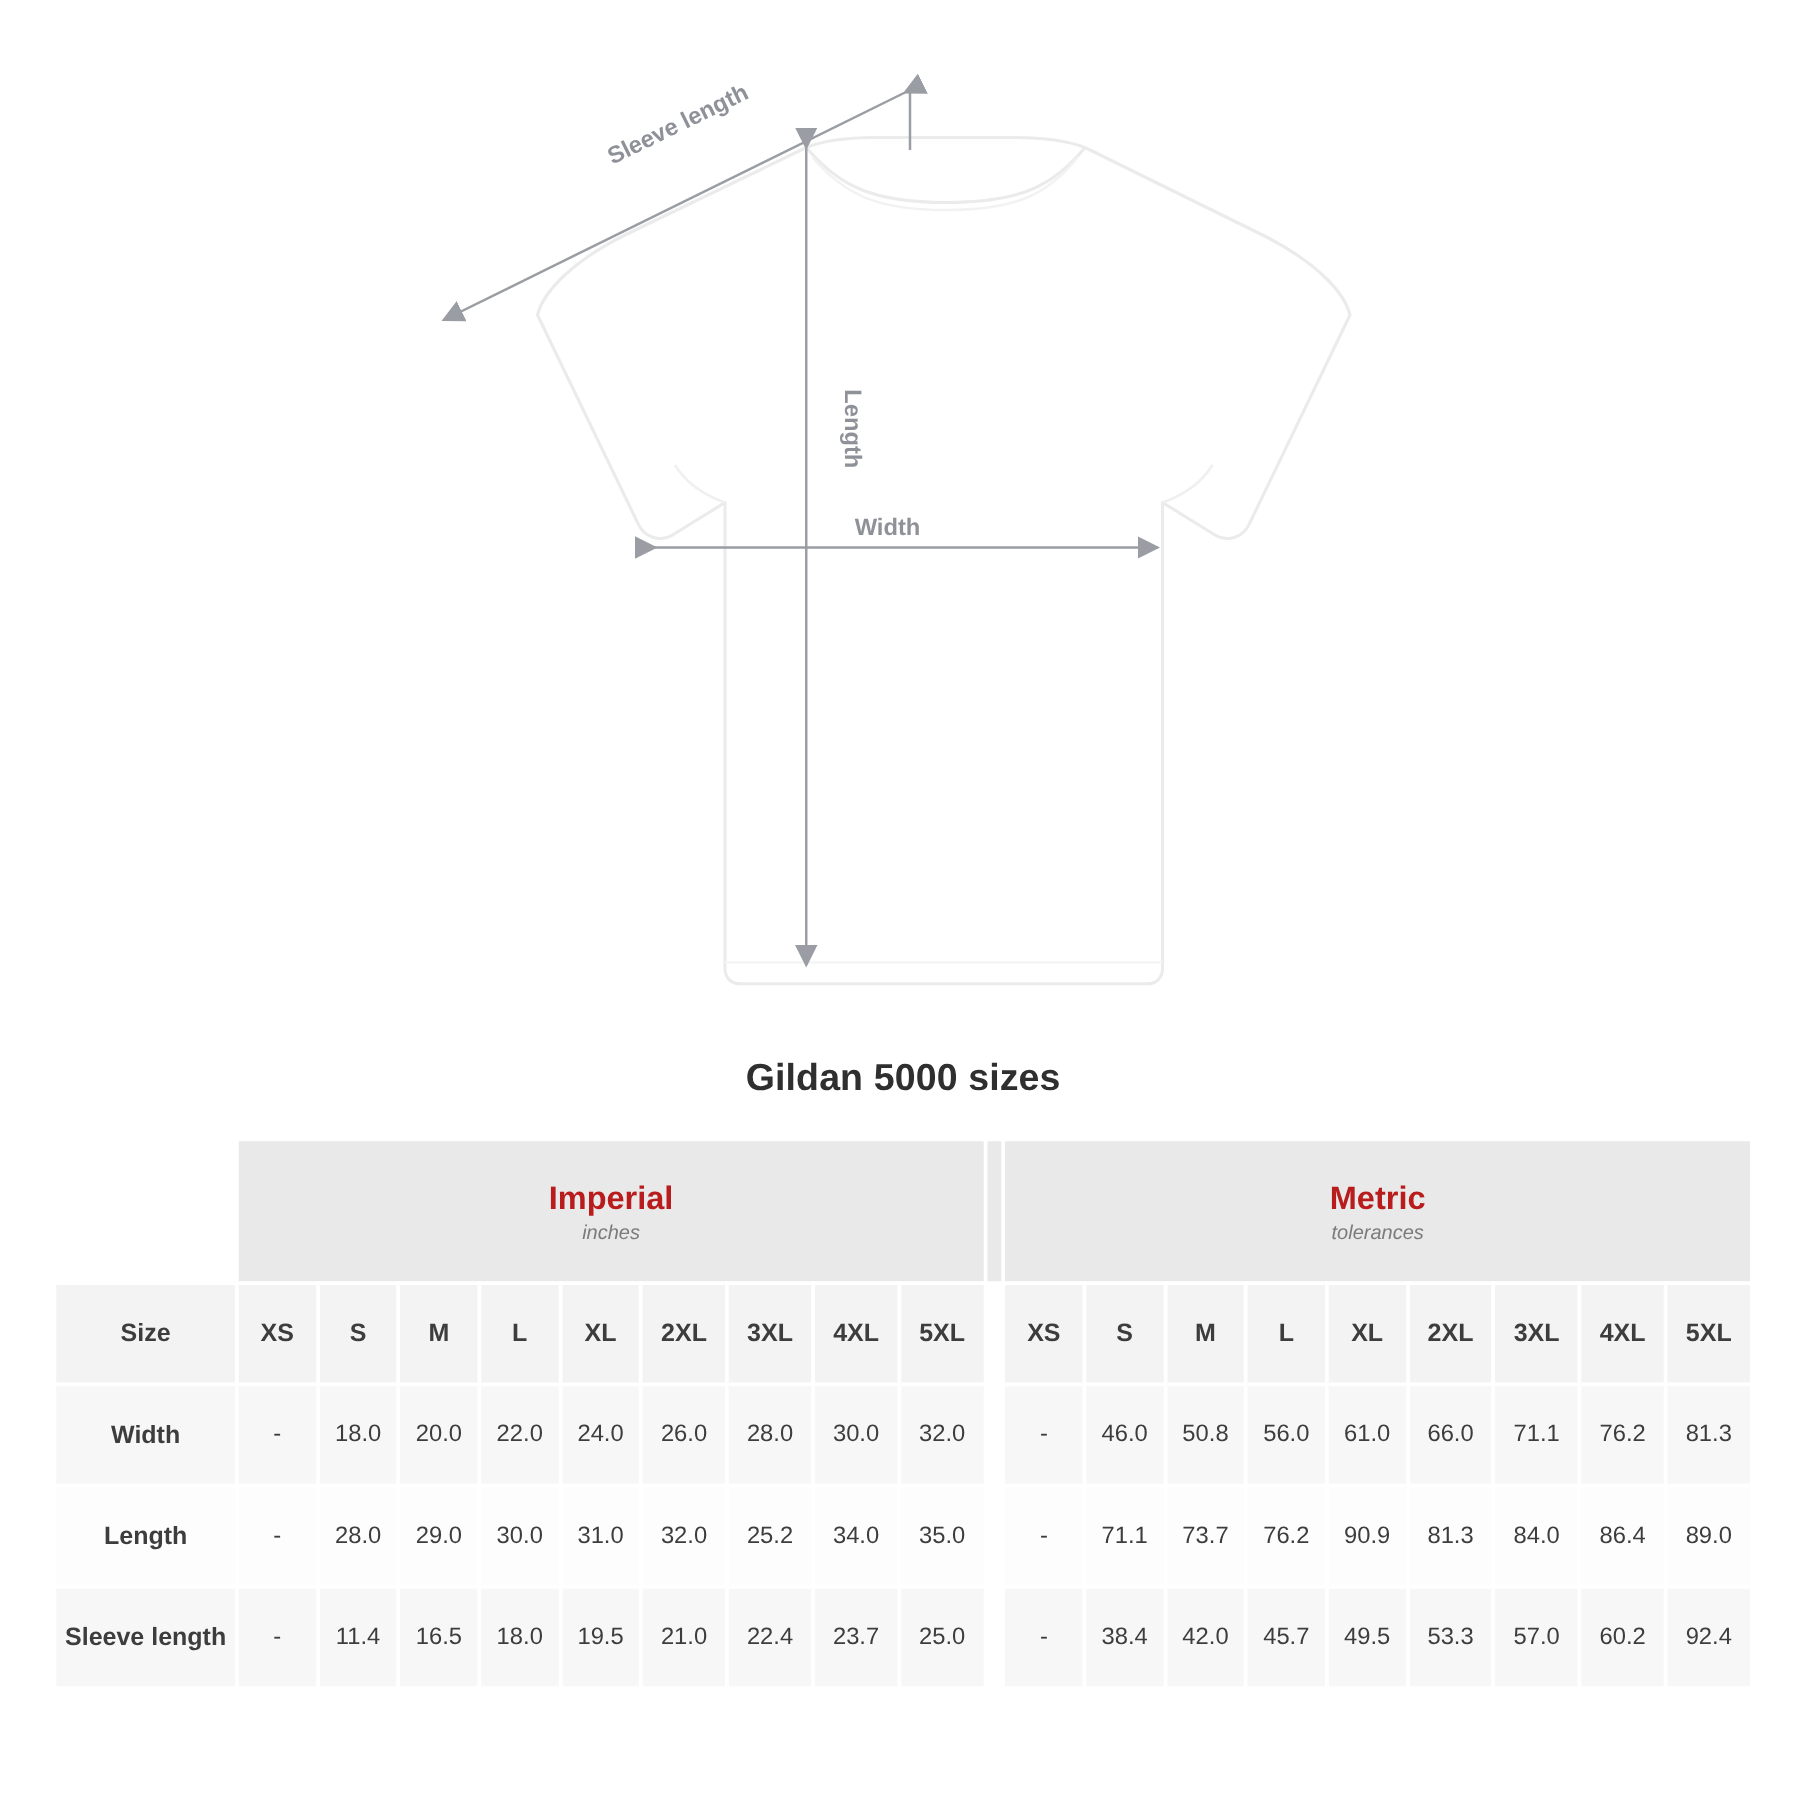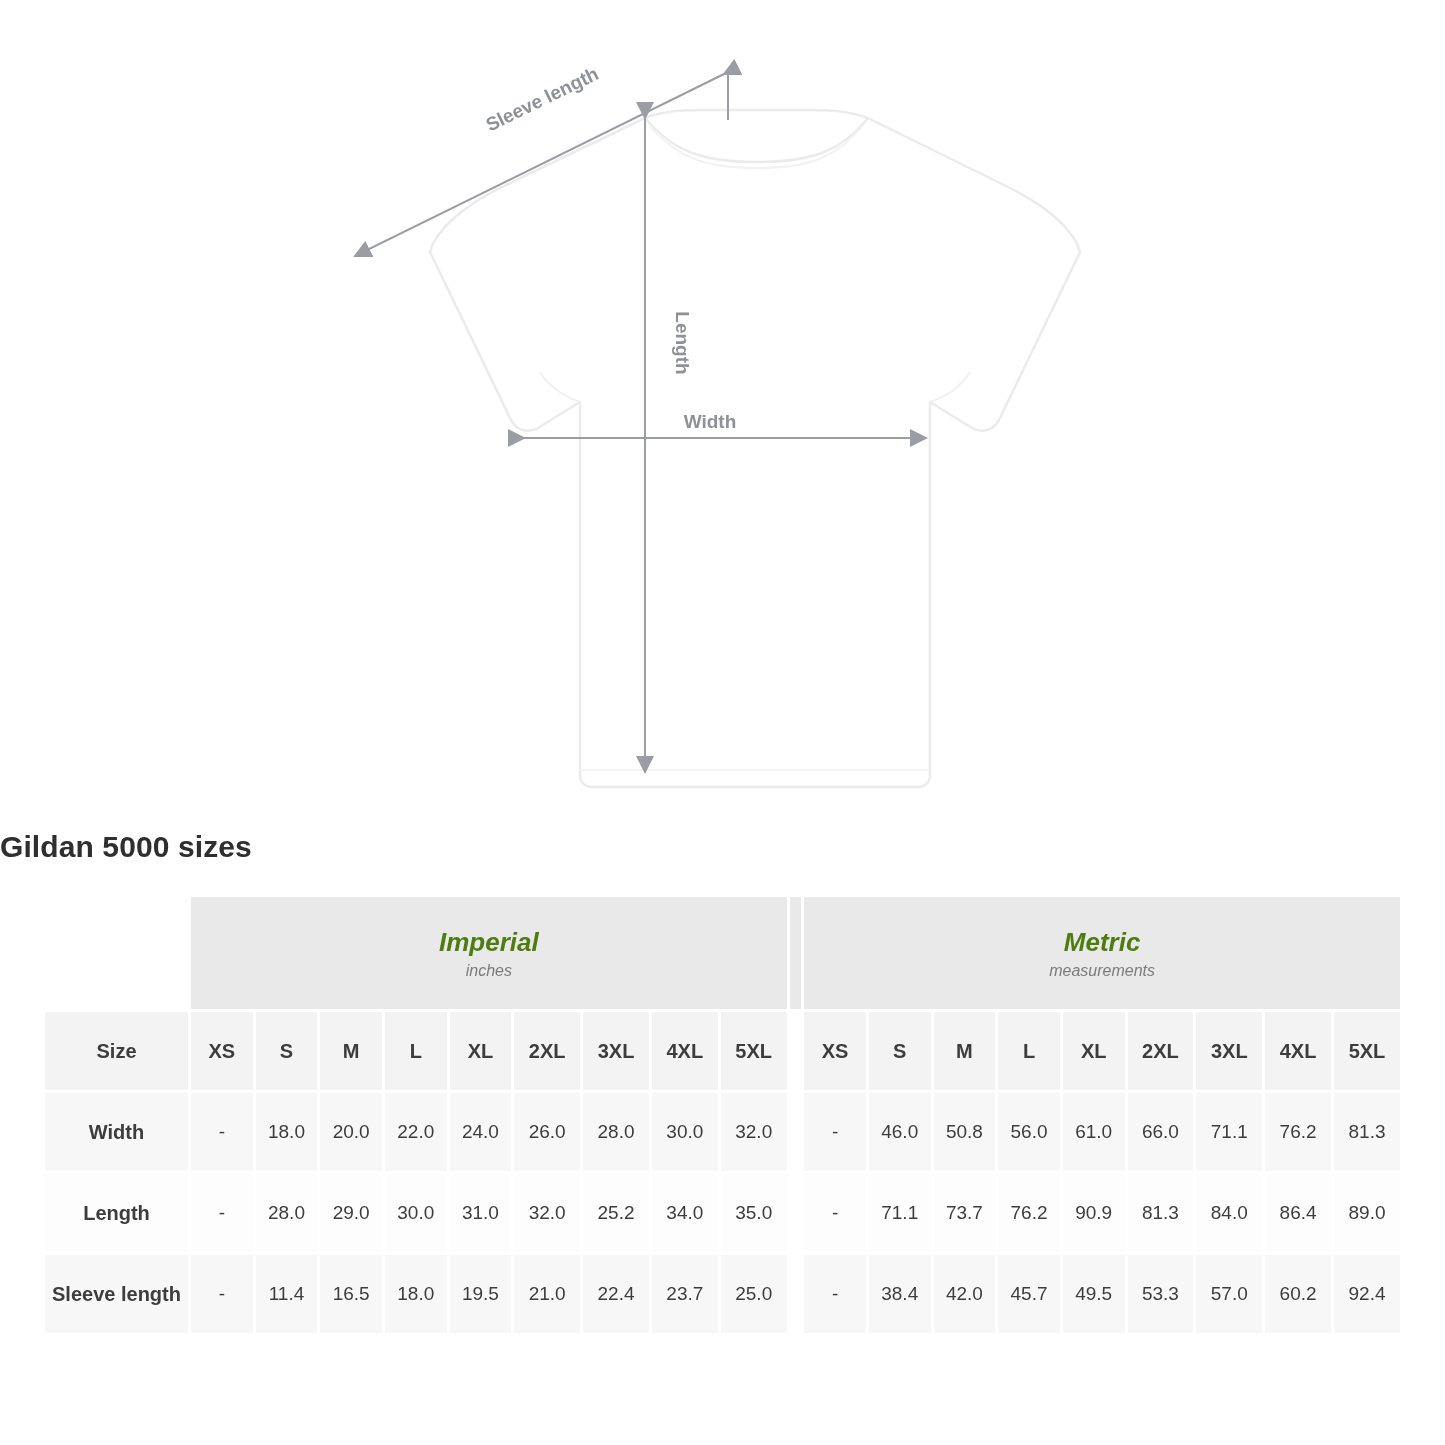--- a/index.html
+++ b/index.html
@@ -26,21 +26,22 @@
     position: relative;
     width: 1445px;
     height: 830px;
   }
   .illustration svg {
     display: block;
   }
 
   
   .title-block {
-    margin-top: 0;
+    text-align: center;
+    margin-top: 16px;
   }
   .chart-title {
     font-size: 30px;
     font-weight: bold;
     color: #2f2f2f;
     letter-spacing: 0.1px;
   }
   .chart-note {
     margin-top: 14px;
     font-size: 17.5px;
@@ -67,22 +68,21 @@
     padding: 0;
   }
   .unit-head {
     background: #e9e9e9;
     height: 112px;
     vertical-align: middle;
   }
   .unit-head .unit-name {
     font-size: 26px;
     font-weight: bold;
-    font-style: italic;
-    color: #4d7c0f;
+    color: #b91c1c;
     line-height: 1.25;
   }
   .unit-head .unit-sub {
     font-size: 16px;
     font-style: italic;
     color: #7b7b7b;
     margin-top: 4px;
   }
   .blank-head {
     background: #ffffff;
@@ -221,21 +221,21 @@
       <tbody>
           <tr>
         <td class="blank-head"></td>
         <td class="unit-head" colspan="9">
           <div class="unit-name">Imperial</div>
           <div class="unit-sub">inches</div>
         </td>
         <td class="unit-head"></td>
         <td class="unit-head" colspan="9">
           <div class="unit-name">Metric</div>
-          <div class="unit-sub">measurements</div>
+          <div class="unit-sub">tolerances</div>
         </td>
       </tr>
 
       <tr class="header-row">
         <td class="rowlabel">Size</td>
         <td>XS</td>
         <td>S</td>
         <td>M</td>
         <td>L</td>
         <td>XL</td>

